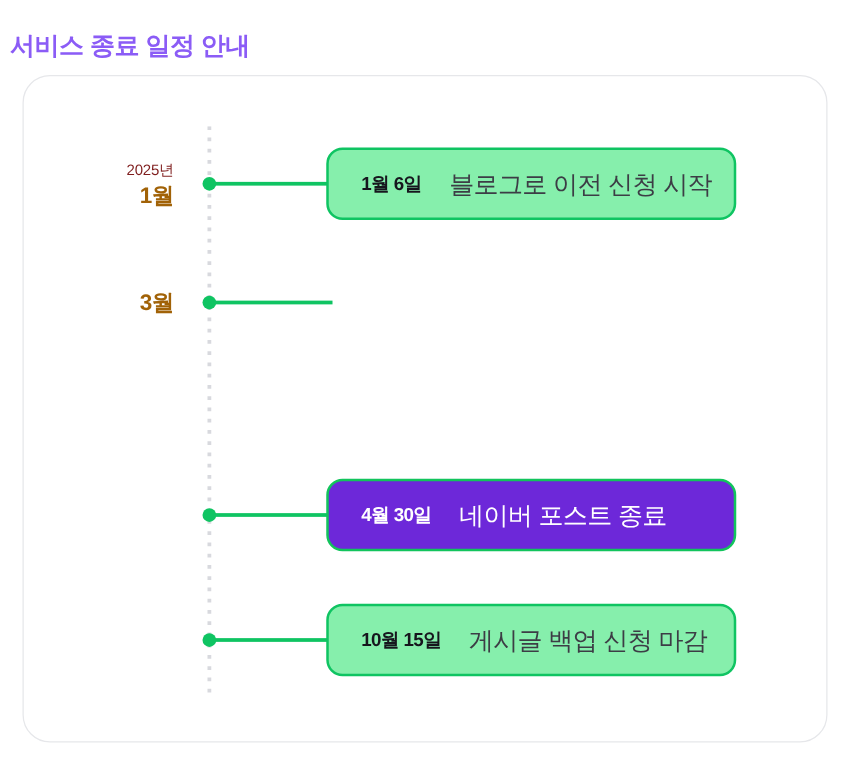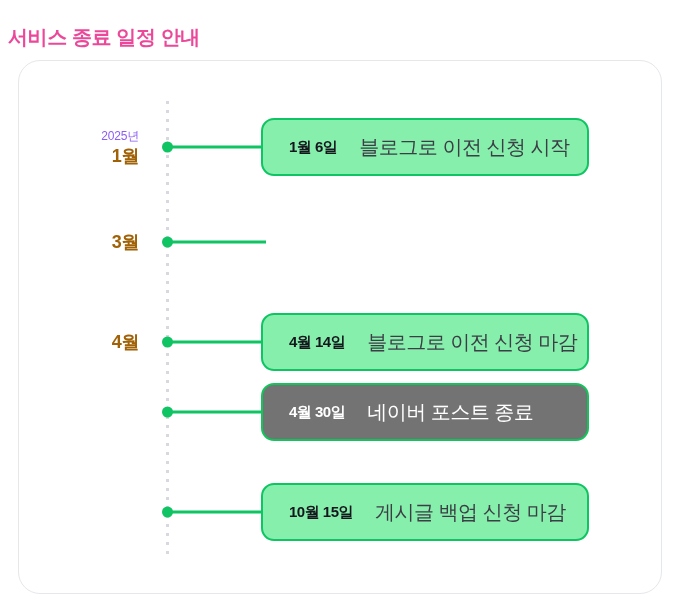--- a/index.html
+++ b/index.html
@@ -19,21 +19,21 @@
   }
 
   
   .page-title {
     position: absolute;
     left: 8px;
     top: 10px;
     font-size: 20px;
     font-weight: 700;
     letter-spacing: -0.4px;
-    color: #ec4899;
+    color: #8b5cf6;
     line-height: 28px;
     white-space: nowrap;
   }
 
   
   .timeline-panel {
     position: absolute;
     left: 18px;
     top: 60px;
     width: 644px;
@@ -93,21 +93,21 @@
     flex-direction: column;
     align-items: flex-end;
     justify-content: center;
     text-align: right;
     padding-right: 10px;
     box-sizing: border-box;
   }
   .axis-year {
     font-size: 12px;
     font-weight: 400;
-    color: #8b5cf6;
+    color: #7f1d1d;
     line-height: 16px;
     letter-spacing: -0.2px;
     margin-bottom: 1px;
   }
   .axis-month {
     font-size: 18px;
     font-weight: 700;
     color: #a16207;
     line-height: 22px;
     letter-spacing: -0.4px;
@@ -144,21 +144,21 @@
     box-sizing: border-box;
     border: 2px solid #0fc462;
     border-radius: 13px;
     background: #86efac;
     display: flex;
     align-items: center;
     padding-left: 26px;
     white-space: nowrap;
   }
   .event-card.is-highlight {
-    background: #737373;
+    background: #6d28d9;
     border-color: #12c45c;
   }
   .event-date {
     font-size: 15px;
     font-weight: 700;
     color: #16161d;
     letter-spacing: -0.5px;
   }
   .event-desc {
     font-size: 20px;
@@ -197,31 +197,20 @@
     </div>
 
     <div class="row" data-row="1">
       <div class="axis-labels">
         <span class="axis-month">3월</span>
       </div>
       <span class="node-dot"></span>
       <span class="node-line"></span>
     </div>
 
-    <div class="row" data-row="2">
-      <div class="axis-labels">
-        <span class="axis-month">4월</span>
-      </div>
-      <span class="node-dot"></span>
-      <span class="node-line"></span>
-      <div class="event-card">
-        <span class="event-date">4월 14일</span>
-        <span class="event-desc">블로그로 이전 신청 마감</span>
-      </div>
-    </div>
 
     <div class="row" data-row="3">
 
       <span class="node-dot"></span>
       <span class="node-line"></span>
       <div class="event-card is-highlight">
         <span class="event-date">4월 30일</span>
         <span class="event-desc">네이버 포스트 종료</span>
       </div>
     </div>

